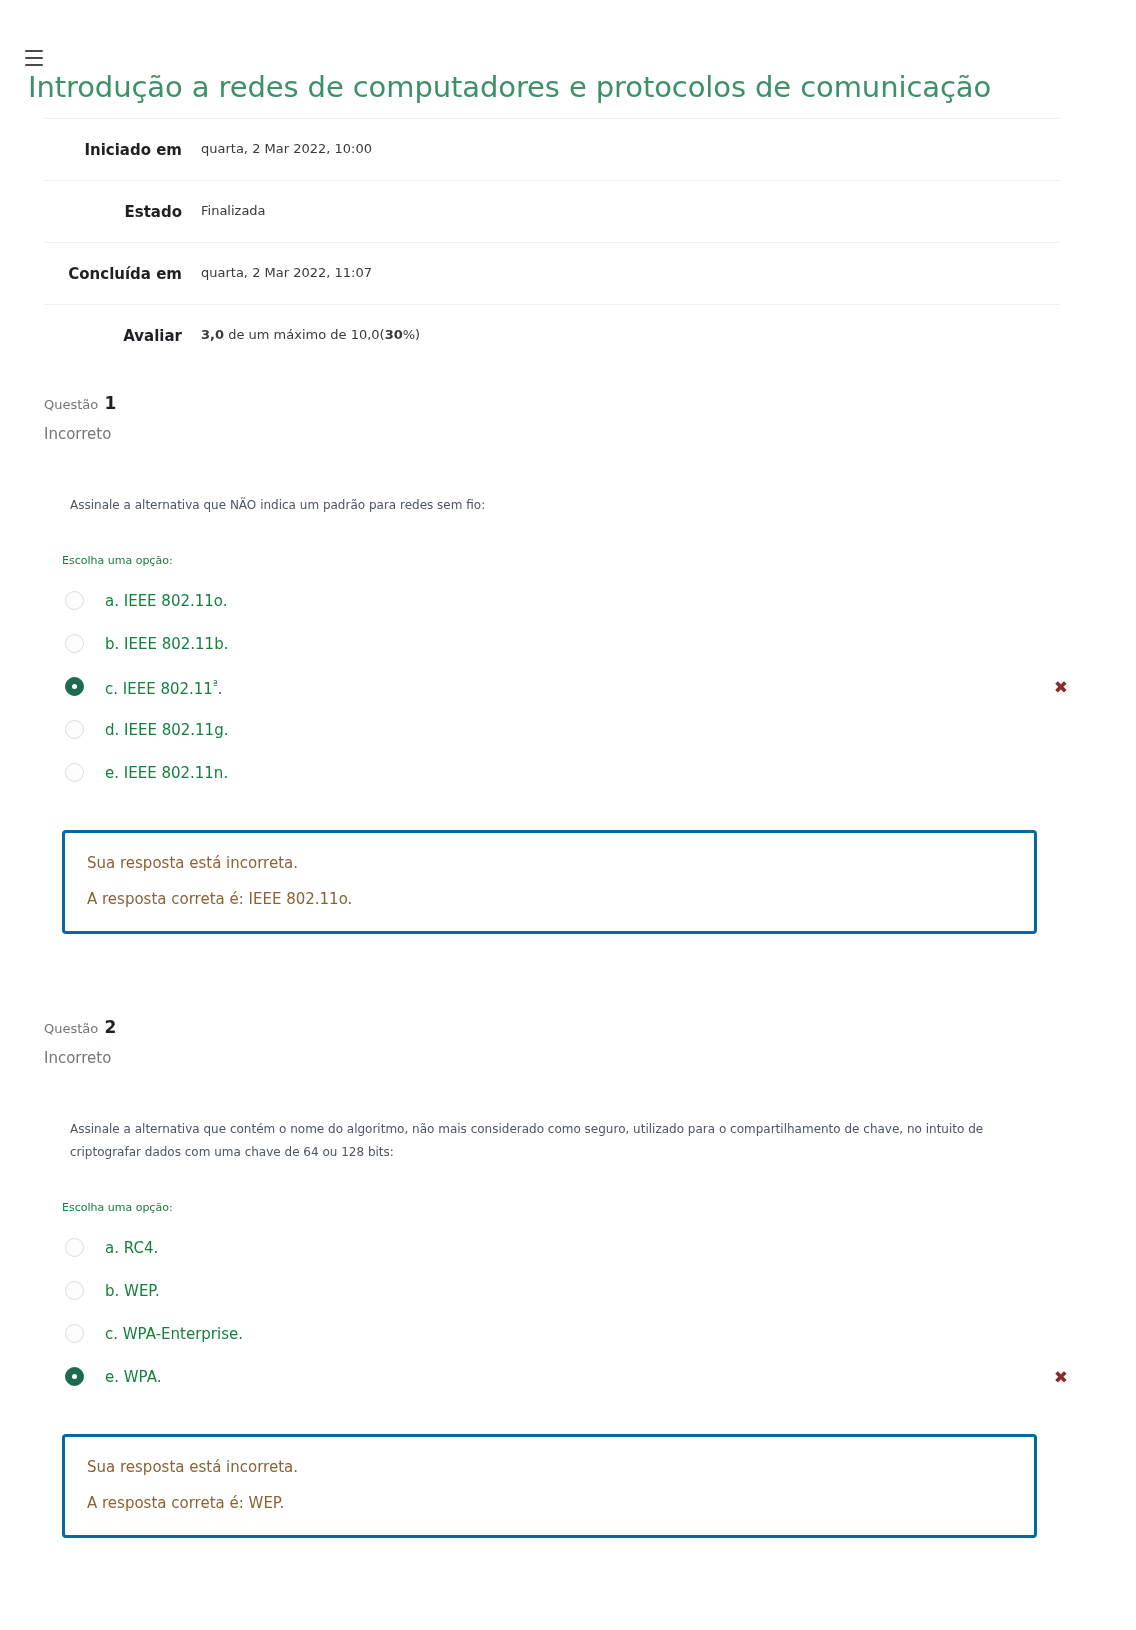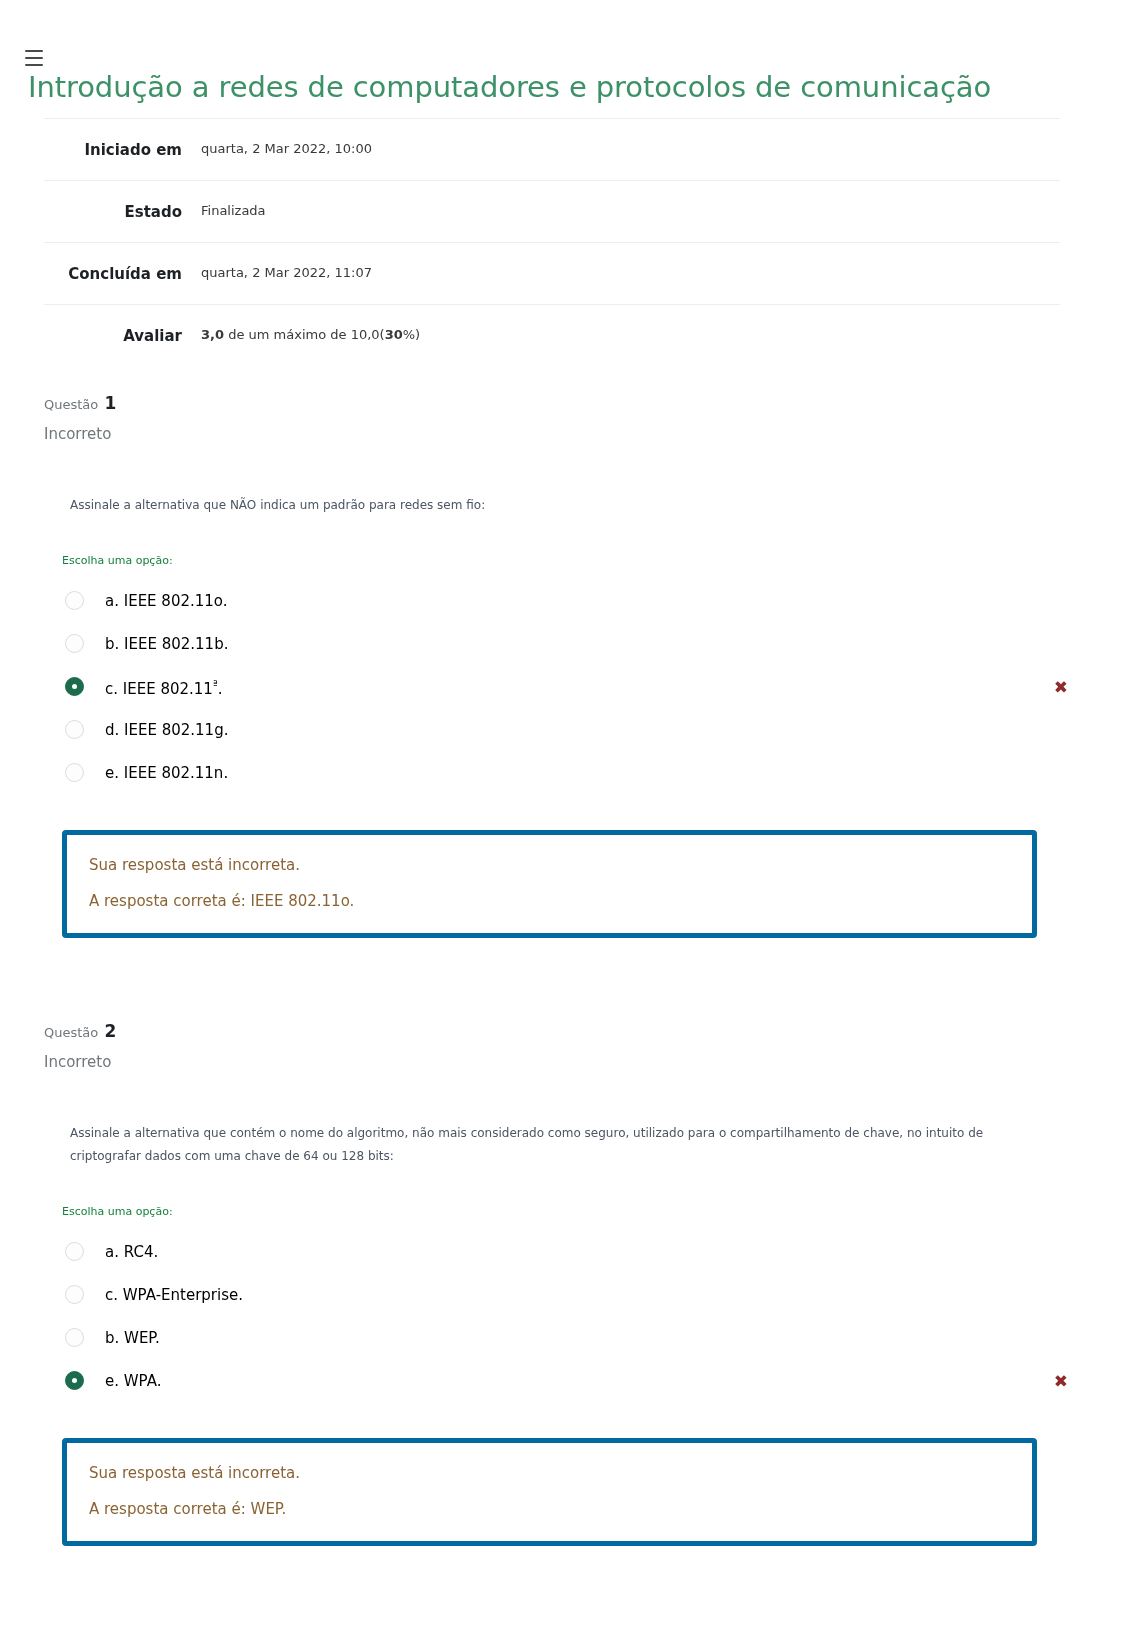--- a/index.html
+++ b/index.html
@@ -162,21 +162,21 @@
     width: 5px;
     height: 5px;
     margin-left: -2.5px;
     margin-top: -2.5px;
     border-radius: 50%;
     background: #ffffff;
   }
   .opt-label {
     margin-left: 21px;
     font-size: 15px;
-    color: #000000;
+    color: #15803d;
     line-height: 20px;
   }
   .opt-label sup {
     font-size: 10px;
     vertical-align: super;
   }
   .mark-x {
     position: absolute;
     right: 24px;
     top: 50%;
@@ -185,21 +185,21 @@
     font-size: 17px;
     font-weight: bold;
     line-height: 1;
   }
 
   
   .feedback {
     margin-top: 36px;
     margin-left: 18px;
     width: 975px;
-    border: 5px solid #0369a1;
+    border: 3px solid #0369a1;
     border-radius: 4px;
     padding: 20px 22px 22px 22px;
     background: #ffffff;
   }
   .fb-line {
     font-size: 15px;
     line-height: 20px;
     color: #8a6334;
   }
   .fb-line + .fb-line { margin-top: 16px; }
@@ -287,25 +287,25 @@
         <div class="q-body">
           <div class="q-text">Assinale a alternativa que contém o nome do algoritmo, não mais considerado como seguro, utilizado para o compartilhamento de chave, no intuito de criptografar dados com uma chave de 64 ou 128 bits:</div>
           <div class="q-answer">
             <div class="prompt">Escolha uma opção:</div>
             <div class="opt-row">
               <span class="radio"></span>
               <span class="opt-label"><span>a. RC4.</span></span>
             </div>
             <div class="opt-row">
               <span class="radio"></span>
+              <span class="opt-label"><span>b. WEP.</span></span>
+            </div>
+            <div class="opt-row">
+              <span class="radio"></span>
               <span class="opt-label"><span>c. WPA-Enterprise.</span></span>
-            </div>
-            <div class="opt-row">
-              <span class="radio"></span>
-              <span class="opt-label"><span>b. WEP.</span></span>
             </div>
             <div class="opt-row">
               <span class="radio checked"></span>
               <span class="opt-label"><span>e. WPA.</span></span>
               <span class="mark-x">✖</span>
             </div>
           </div>
           <div class="feedback">
             <div class="fb-line">Sua resposta está incorreta.</div>
             <div class="fb-line">A resposta correta é: WEP.</div>

